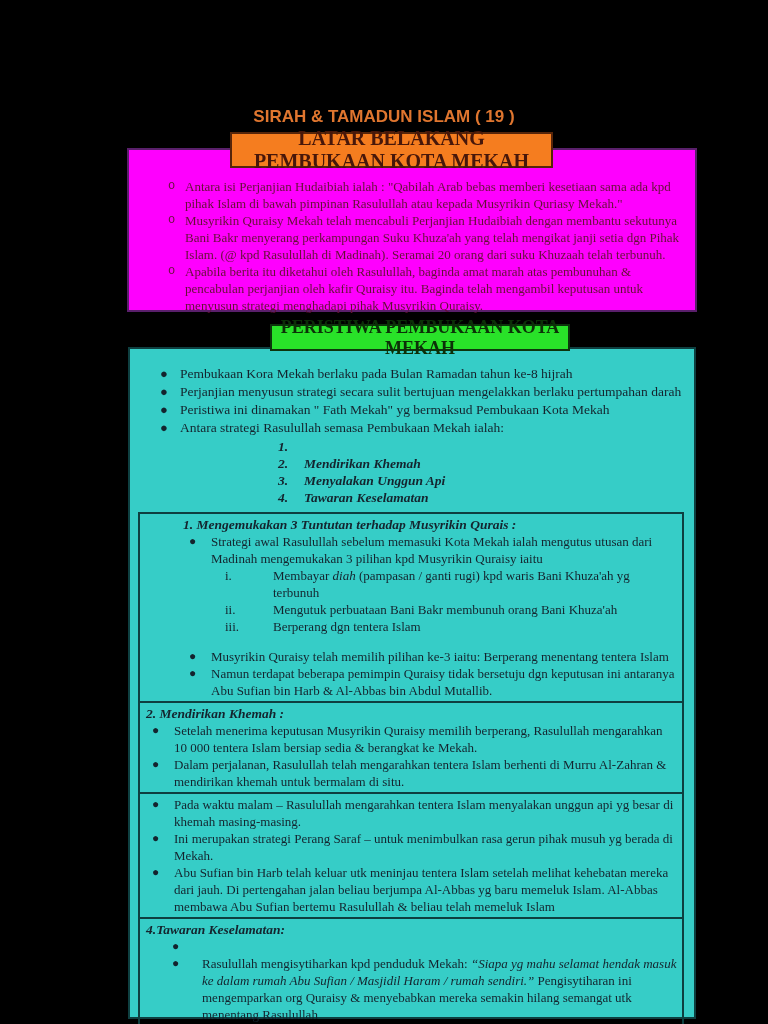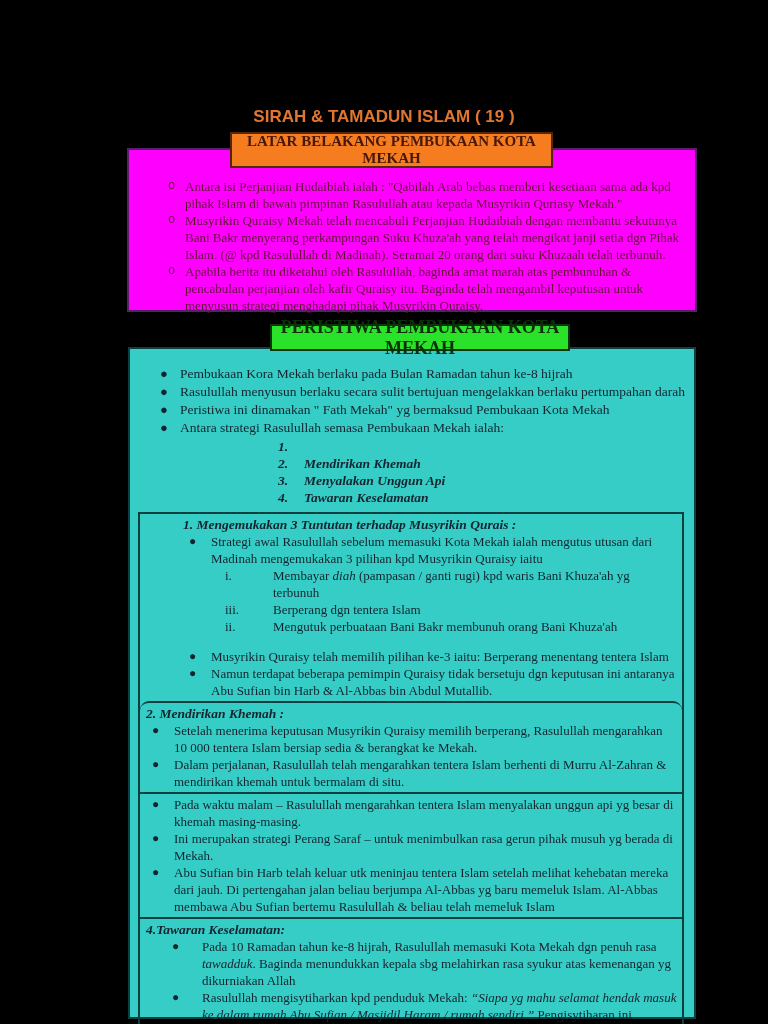--- a/index.html
+++ b/index.html
@@ -10,21 +10,21 @@
   
   .doc-title{
     position:absolute; top:64px; left:0; width:768px; text-align:center;
     color:#e0762f; font-family:"Liberation Sans", sans-serif;
     font-weight:bold; font-size:17px; line-height:21px; white-space:pre-wrap;
   }
   
   .banner{
     position:absolute; box-sizing:border-box; display:flex;
     align-items:center; justify-content:center; text-align:center;
-    font-weight:bold; font-size:15px; font-family:"Liberation Serif", serif;
+    font-weight:bold; font-size:20px; font-family:"Liberation Serif", serif;
     z-index:3;
   }
   .banner-orange{
     left:230px; top:132px; width:323px; height:36px;
     background:#f57d1f; border:2px solid #56250a; color:#47170a;
   }
   .banner-green{
     left:270px; top:324px; width:300px; height:27px;
     background:#29e229; border:2px solid #0d350d; color:#0c3008; font-size:18px;
   }
@@ -55,21 +55,21 @@
   .b-item{ display:flex; }
   .b-marker{ flex:none; text-align:left; }
   .b-text{ flex:1;font-family:Liberation Serif, serif; }
   
   .inner-table{
     margin:6px 10px 0 8px; border:2px solid #0e3f40;
   }
   .t-row{ border-top:2px solid #0e3f40; padding:2px 4px 2px 4px; box-sizing:border-box; }
   .t-row:first-child{ border-top:none;padding-left:41px; }
   .t-row:nth-child(1){ min-height:172px; }
-  .t-row:nth-child(2){ min-height:77px;border-radius:9px; }
+  .t-row:nth-child(2){ min-height:77px; }
   .t-row:nth-child(3){ min-height:121px; }
   .t-row:nth-child(4){ min-height:118px; }
   .t-heading{ font-weight:bold; font-style:italic; font-size:13.5px; line-height:17px; padding-left:2px;}
   .t-row .b-item{ padding-left:8px; }
   .t-row .b-marker{ width:22px; font-size:12px; }
   .t-row.deep .b-item{ padding-left:28px; }
   .t-row.deep .b-marker{ width:30px; }
   .roman{ padding-left:44px; }
   .r-item{ display:flex; }
   .r-num{ width:48px; flex:none; }
@@ -112,21 +112,21 @@
 
   <div class="box-teal">
     <div class="teal-top">
       <div id="peristiwa-list">
           <div class="b-item">
             <span class="b-marker">●</span>
             <span class="b-text">Pembukaan Kora Mekah berlaku pada Bulan Ramadan tahun ke-8 hijrah</span>
           </div>
           <div class="b-item">
             <span class="b-marker">●</span>
-            <span class="b-text">Rasulullah menyusun berlaku secara sulit bertujuan mengelakkan berlaku pertumpahan darah</span>
+            <span class="b-text">Perjanjian menyusun strategi secara sulit bertujuan mengelakkan berlaku pertumpahan darah</span>
           </div>
           <div class="b-item">
             <span class="b-marker">●</span>
             <span class="b-text">Peristiwa ini dinamakan " Fath Mekah" yg bermaksud Pembukaan Kota Mekah</span>
           </div>
           <div class="b-item">
             <span class="b-marker">●</span>
             <span class="b-text">Antara strategi Rasulullah semasa Pembukaan Mekah ialah:</span>
           </div>
         </div>
@@ -154,27 +154,27 @@
           <div class="b-item">
             <span class="b-marker">●</span>
             <span class="b-text">Strategi awal Rasulullah sebelum memasuki Kota Mekah ialah mengutus utusan dari Madinah mengemukakan 3 pilihan kpd Musyrikin Quraisy iaitu</span>
           </div>
           <div class="roman">
             <div class="r-item">
               <span class="r-num">i.</span>
               <span class="r-text">Membayar <i>diah</i> (pampasan / ganti rugi) kpd waris Bani Khuza'ah yg terbunuh</span>
             </div>
             <div class="r-item">
+              <span class="r-num">ii.</span>
+              <span class="r-text">Mengutuk perbuataan Bani Bakr membunuh orang Bani Khuza'ah</span>
+            </div>
+            <div class="r-item">
               <span class="r-num">iii.</span>
               <span class="r-text">Berperang dgn tentera Islam</span>
             </div>
-            <div class="r-item">
-              <span class="r-num">ii.</span>
-              <span class="r-text">Mengutuk perbuataan Bani Bakr membunuh orang Bani Khuza'ah</span>
-            </div>
           </div>
           <div class="spacer"></div>
           <div class="b-item">
             <span class="b-marker">●</span>
             <span class="b-text">Musyrikin Quraisy telah memilih pilihan ke-3 iaitu:  Berperang menentang tentera Islam</span>
           </div>
           <div class="b-item">
             <span class="b-marker">●</span>
             <span class="b-text">Namun terdapat beberapa pemimpin Quraisy tidak bersetuju dgn keputusan ini antaranya Abu Sufian bin Harb &amp; Al-Abbas bin Abdul Mutallib.</span>
           </div>
@@ -201,21 +201,20 @@
           </div>
           <div class="b-item">
             <span class="b-marker">●</span>
             <span class="b-text">Abu Sufian bin Harb telah keluar utk meninjau tentera Islam setelah melihat kehebatan mereka dari jauh. Di pertengahan jalan beliau berjumpa Al-Abbas  yg baru memeluk Islam. Al-Abbas membawa Abu Sufian bertemu Rasulullah &amp; beliau telah memeluk Islam</span>
           </div>
         </div>
         <div class="t-row deep">
           <div class="t-heading">4.Tawaran Keselamatan:</div>
           <div class="b-item">
             <span class="b-marker">●</span>
-            <span class="b-text">Pada 10 Ramadan tahun ke-8 hijrah, Rasulullah memasuki Kota Mekah dgn penuh rasa <i>tawadduk</i>. Baginda menundukkan kepala sbg melahirkan rasa syukur atas kemenangan yg dikurniakan Allah</span>
           </div>
           <div class="b-item">
             <span class="b-marker">●</span>
             <span class="b-text">Rasulullah mengisytiharkan kpd penduduk Mekah:  <i>“Siapa yg mahu selamat hendak masuk ke dalam rumah Abu Sufian / Masjidil Haram / rumah sendiri.”</i> Pengisytiharan ini mengemparkan org Quraisy &amp; menyebabkan mereka semakin hilang semangat utk menentang Rasulullah</span>
           </div>
         </div>
       </div>
   </div>
 
 </div>

